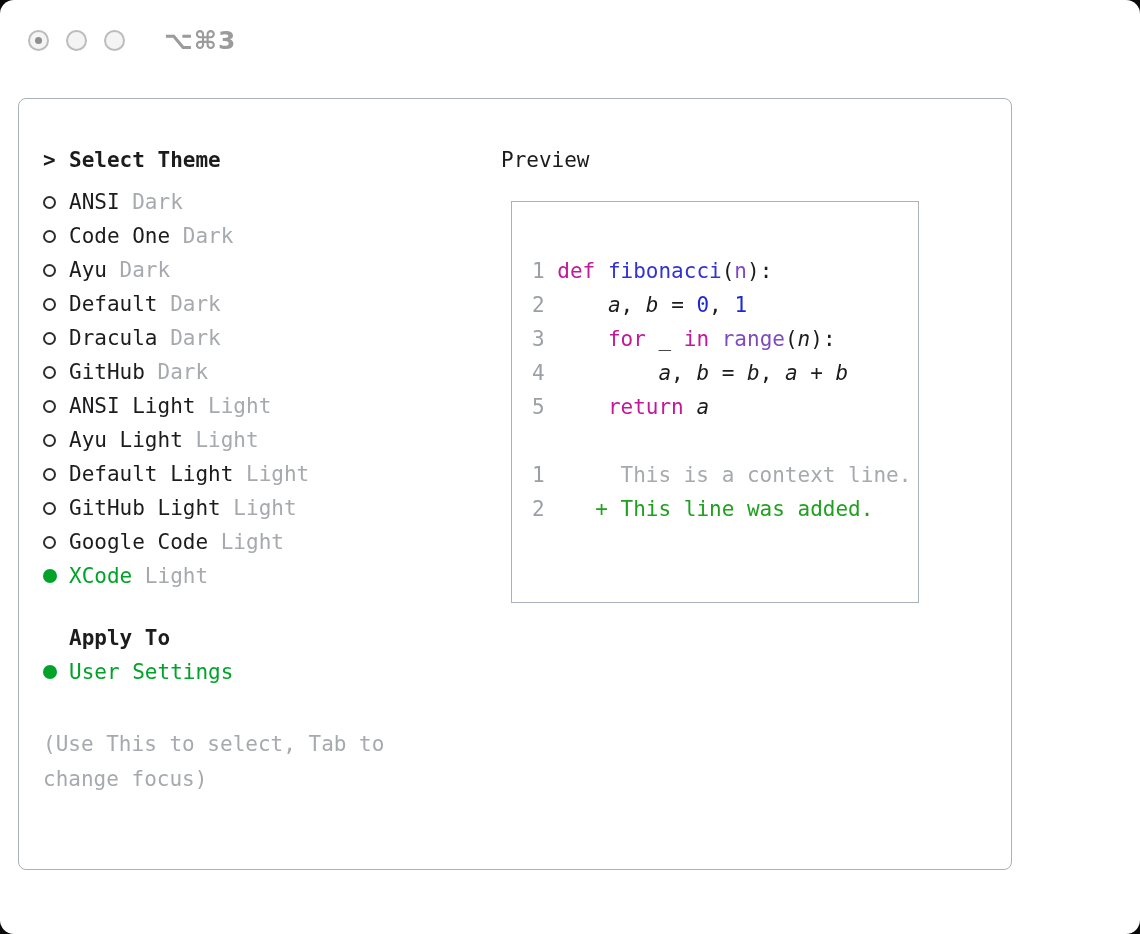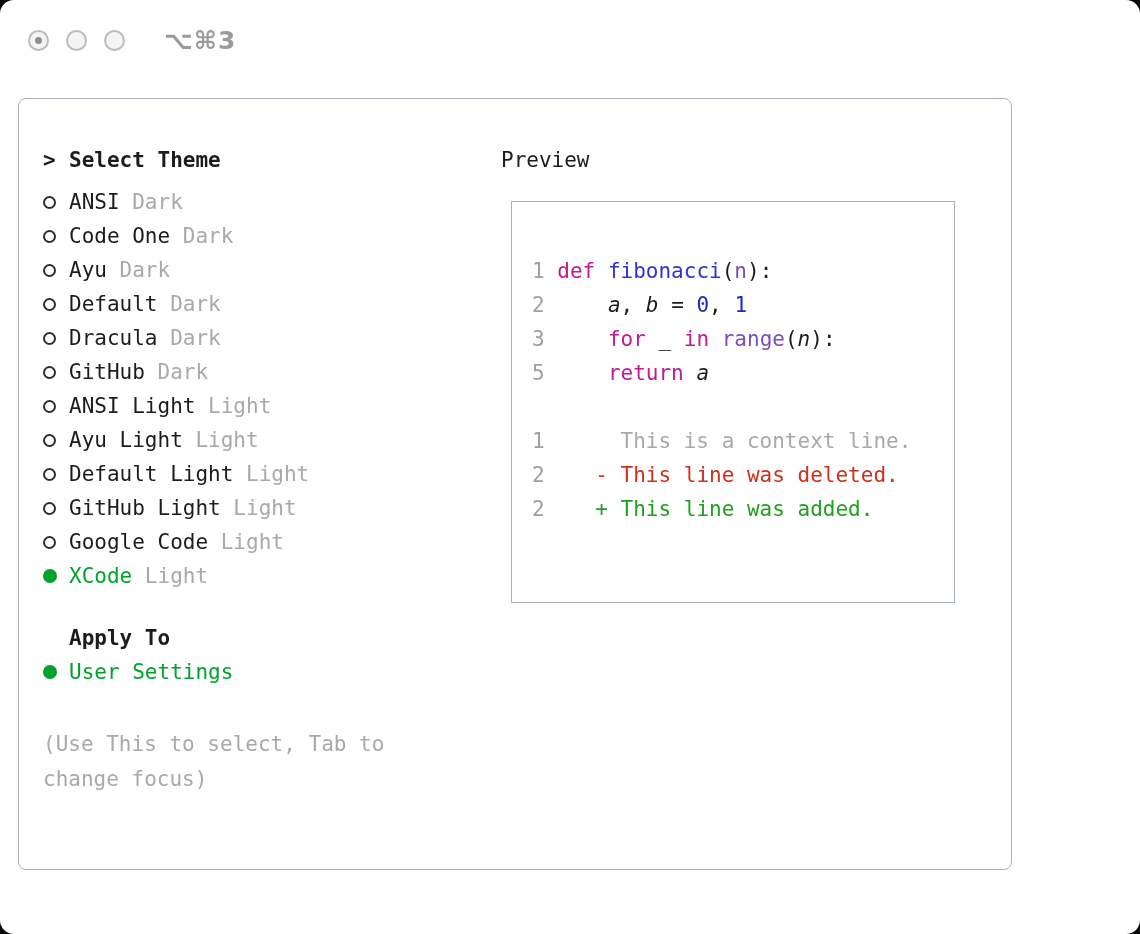--- a/index.html
+++ b/index.html
@@ -67,21 +67,21 @@
   .help {
     margin-top:38px; color:var(--c-muted,#a6a9ad);
     line-height:35px; max-width:410px; white-space:normal;
   }
 
   
   .right { flex:1; font-size:21px; color:var(--c-text,#1c1c1e); }
   .preview-title { font-weight:400; line-height:34px; }
   .preview-box {
     margin-top:24px; margin-left:10px;
-    width:444px; height:402px;
+    width:408px; height:402px;
     border:1.5px solid var(--c-border,#a9b1bb);
     padding:52px 0 0 20px;
     background:#fff;
   }
   .code-line { line-height:34px; white-space:pre; font-size:21px; }
   .gutter { color:#9aa0a6; }
   .spacer { height:34px; }
 
   .seg-pl  { color:var(--c-text,#1c1c1e); }
   .seg-kw  { color:var(--c-keyword,#c2189a); }
@@ -136,25 +136,25 @@
       <div class="help">(Use This to select, Tab to change focus)</div>
     </div>
 
     <div class="right">
       <div class="preview-title">Preview</div>
       <div class="preview-box">
         <div id="code-lines">
             <div class="code-line"><span class="gutter">1</span><span class="seg-pl"> </span><span class="seg-kw">def</span><span class="seg-pl"> </span><span class="seg-fn">fibonacci</span><span class="seg-pl">(</span><span class="seg-prm">n</span><span class="seg-pl">):</span></div>
             <div class="code-line"><span class="gutter">2</span><span class="seg-pl">     </span><span class="seg-var">a</span><span class="seg-pl">, </span><span class="seg-var">b</span><span class="seg-pl"> = </span><span class="seg-num">0</span><span class="seg-pl">, </span><span class="seg-num">1</span></div>
             <div class="code-line"><span class="gutter">3</span><span class="seg-pl">     </span><span class="seg-kw">for</span><span class="seg-pl"> _ </span><span class="seg-kw">in</span><span class="seg-pl"> </span><span class="seg-lib">range</span><span class="seg-pl">(</span><span class="seg-var">n</span><span class="seg-pl">):</span></div>
+            <div class="code-line"><span class="gutter">4</span><span class="seg-pl">         </span><span class="seg-var">a</span><span class="seg-pl">, </span><span class="seg-var">b</span><span class="seg-pl"> = </span><span class="seg-var">b</span><span class="seg-pl">, </span><span class="seg-var">a</span><span class="seg-pl"> + </span><span class="seg-var">b</span></div>
             <div class="code-line"><span class="gutter">5</span><span class="seg-pl">     </span><span class="seg-kw">return</span><span class="seg-pl"> </span><span class="seg-var">a</span></div>
           </div>
         <div class="spacer"></div>
         <div id="diff-lines">
             <div class="code-line"><span class="gutter">1</span><span class="seg-ctx">      This is a context line.</span></div>
-            <div class="code-line"><span class="gutter">2</span><span class="seg-pl">    </span><span class="seg-del">- This line was deleted.</span></div>
             <div class="code-line"><span class="gutter">2</span><span class="seg-pl">    </span><span class="seg-add">+ This line was added.</span></div>
           </div>
       </div>
     </div>
 
   </div>
 </div>
 
 </body></html>

